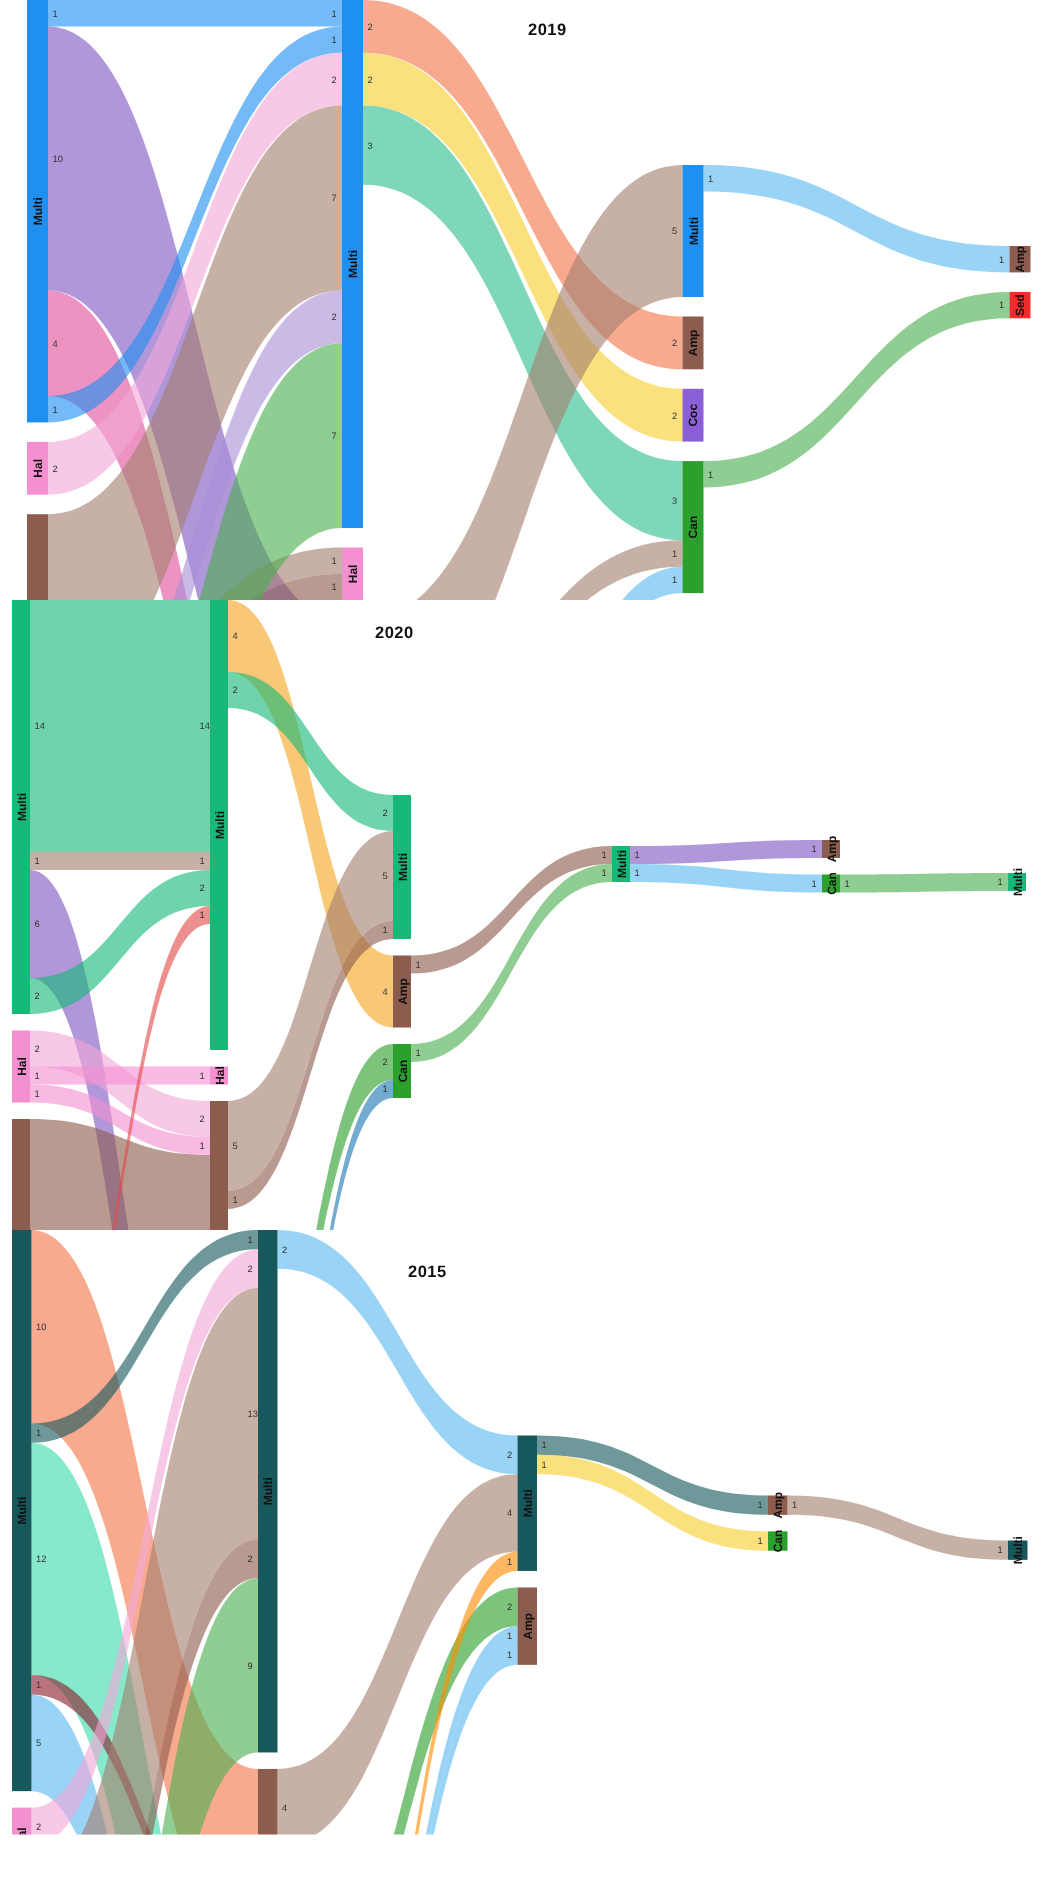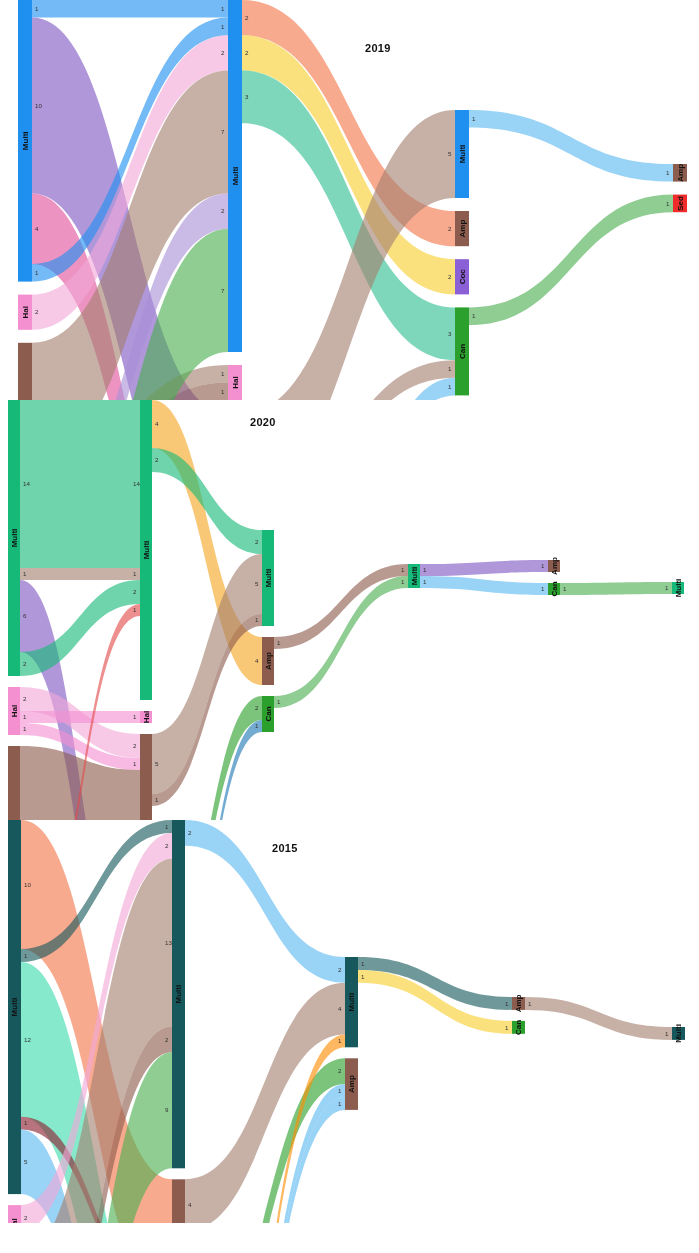--- a/index.html
+++ b/index.html
@@ -17,21 +17,21 @@
   .flowlabel{
     font-family:"Liberation Sans",sans-serif;font-size:6.2px;fill:#333;
   }
   .link{fill-opacity:.62;}
 </style>
 </head>
 <body>
 
 <div id="root">
     <div class="panel" style="height: 400px;">
-      <div class="panel-title" style="left: 365px; top: 14px; margin-top: 28px;">2019</div>
+      <div class="panel-title" style="left: 352px; top: 14px;">2019</div>
       <svg width="699" height="400">
         <g>
           <path d="M32,0 C130,0 130,0 228,0
                L228,17.6 C130,17.6 130,17.6 32,17.6 Z" fill="#1f8ff0" class="link"></path>
           <path d="M32,17.6 C130,17.6 130,413.2 228,413.2
                L228,589.2 C130,589.2 130,193.6 32,193.6 Z" fill="#7e57c2" class="link"></path>
           <path d="M32,193.6 C130,193.6 130,655 228,655
                L228,725.4 C130,725.4 130,264 32,264 Z" fill="#e0519b" class="link"></path>
           <path d="M32,264 C130,264 130,17.6 228,17.6
                L228,35.2 C130,35.2 130,281.6 32,281.6 Z" fill="#1f8ff0" class="link"></path>

